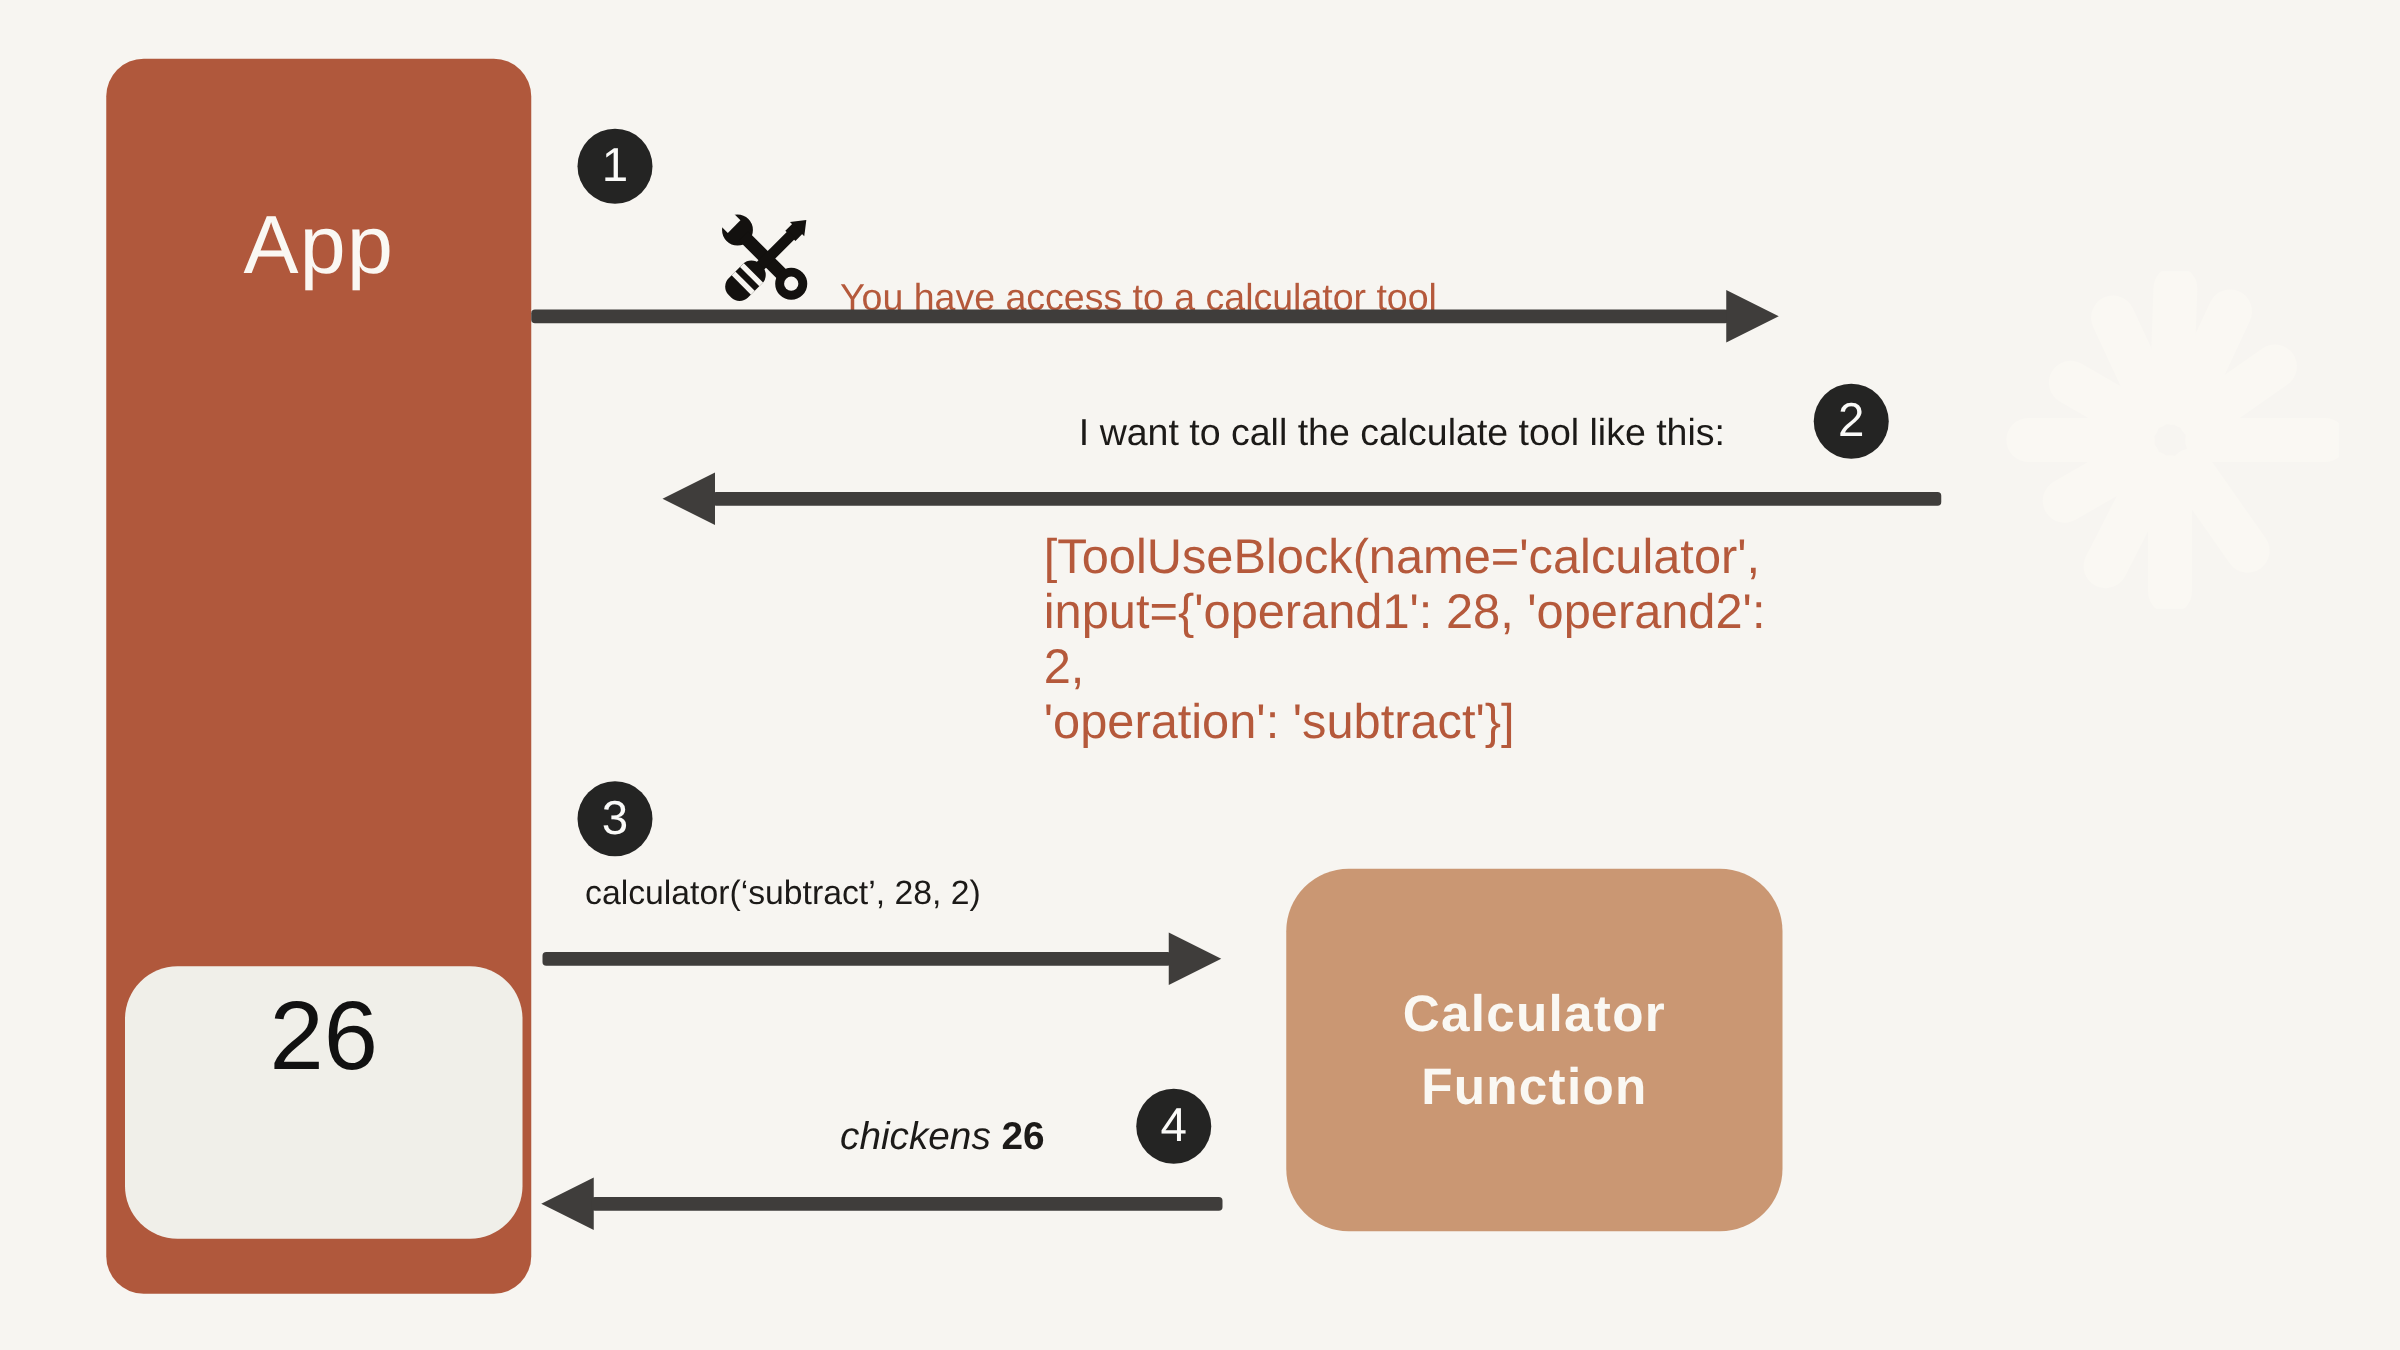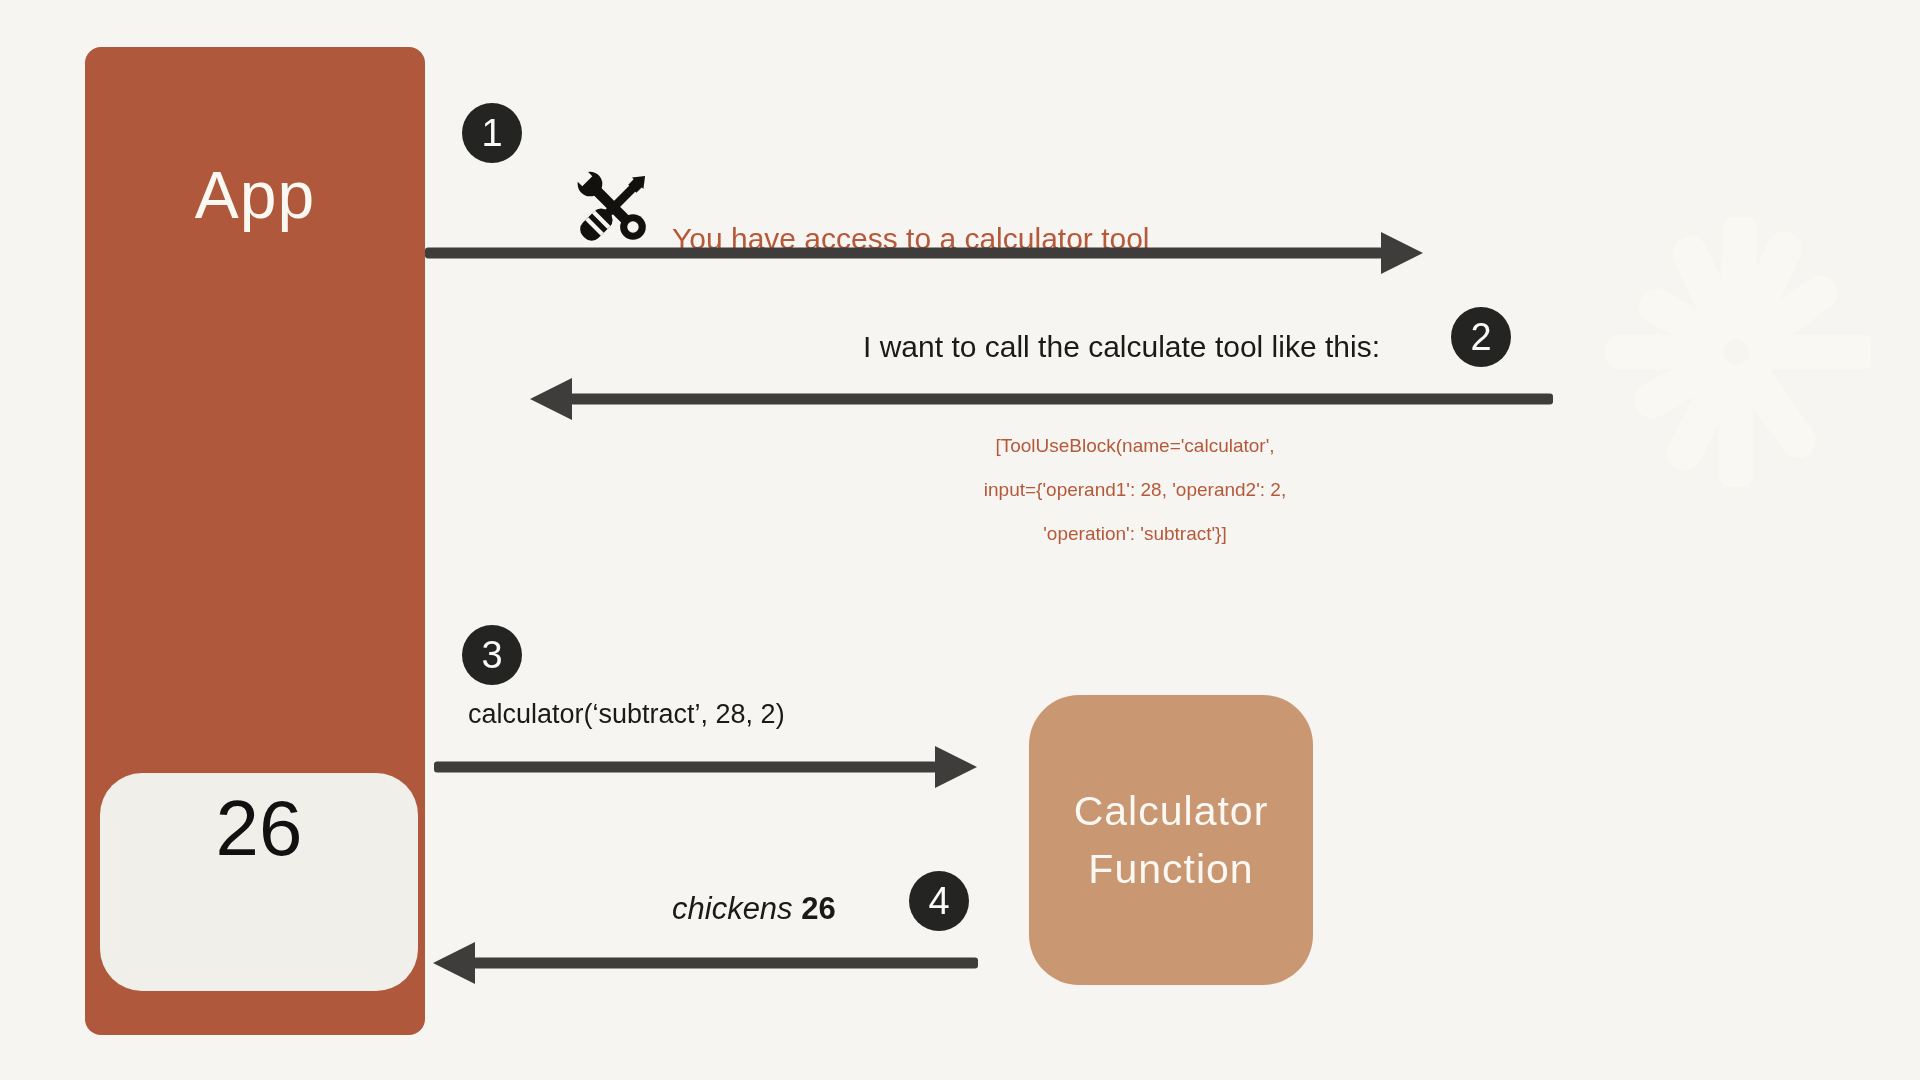--- a/index.html
+++ b/index.html
@@ -14,56 +14,56 @@
     --boxtext:#faf8f3;
   }
   *{margin:0;padding:0;box-sizing:border-box;}
   body{background:#ddd;font-family:"Liberation Sans", sans-serif;}
   .canvas{
     position:relative;width:1920px;height:1080px;background:var(--bg);
     overflow:hidden;
   }
   .pillar{
     position:absolute;top:47px;height:988px;background:var(--terracotta);
-    border-radius:16px;
+    border-radius:30px;
   }
   .pillar-label{
     position:absolute;width:100%;text-align:center;top:110px;
     color:var(--boxtext);font-size:66px;font-weight:500;letter-spacing:1px;
   }
   .badge{
     position:absolute;width:60px;height:60px;border-radius:50%;
     background:var(--dark);color:#fafaf8;font-size:38px;font-weight:500;
     display:flex;align-items:center;justify-content:center;
   }
   .msg{position:absolute;color:var(--ink);font-size:30px;white-space:nowrap;}
   .sysnote{position:absolute;color:var(--accent);font-size:30px;white-space:nowrap;margin-top:40px;}
   .codeblock{
-    position:absolute;left:835px;top:424px;width:600px;text-align:center;
-    color:var(--accent);font-size:19px;line-height:44px;
+    position:absolute;left:835px;top:424px;width:600px;
+    color:var(--accent);font-size:39px;line-height:44px;
   }
   .arrow{position:absolute;height:44px;}
   .arrow .shaft{
     position:absolute;top:50%;transform:translateY(-50%);
     height:11px;background:var(--arrow);border-radius:3px;
   }
   .arrow .head-right{
     position:absolute;top:50%;transform:translateY(-50%);
     width:0;height:0;border-left:42px solid var(--arrow);
     border-top:21px solid transparent;border-bottom:21px solid transparent;
   }
   .arrow .head-left{
     position:absolute;top:50%;transform:translateY(-50%);left:0;
     width:0;height:0;border-right:42px solid var(--arrow);
     border-top:21px solid transparent;border-bottom:21px solid transparent;
   }
   .calc-box{
-    position:absolute;left:1029px;top:695px;width:284px;height:290px;
+    position:absolute;left:1029px;top:695px;width:397px;height:290px;
     background:var(--tan);border-radius:50px;
-    display:flex;flex-direction:column;align-items:center;justify-content:center;
+    display:flex;flex-direction:column;align-items:center;justify-content:center;font-weight:bold;
   }
   .calc-box .line{color:var(--boxtext);font-size:41px;line-height:58px;letter-spacing:1px;}
   .final-card{
     position:absolute;left:100px;top:773px;width:318px;height:218px;
     background:var(--cream);border-radius:42px;text-align:center;
   }
   .final-label{margin-top:30px;font-size:37px;color:var(--ink);}
   .final-value{margin-top:10px;font-size:78px;color:#111;}
   .returns-msg{position:absolute;left:672px;top:891px;font-size:31px;color:var(--ink);white-space:nowrap;}
   .returns-msg .it{font-style:italic;}

